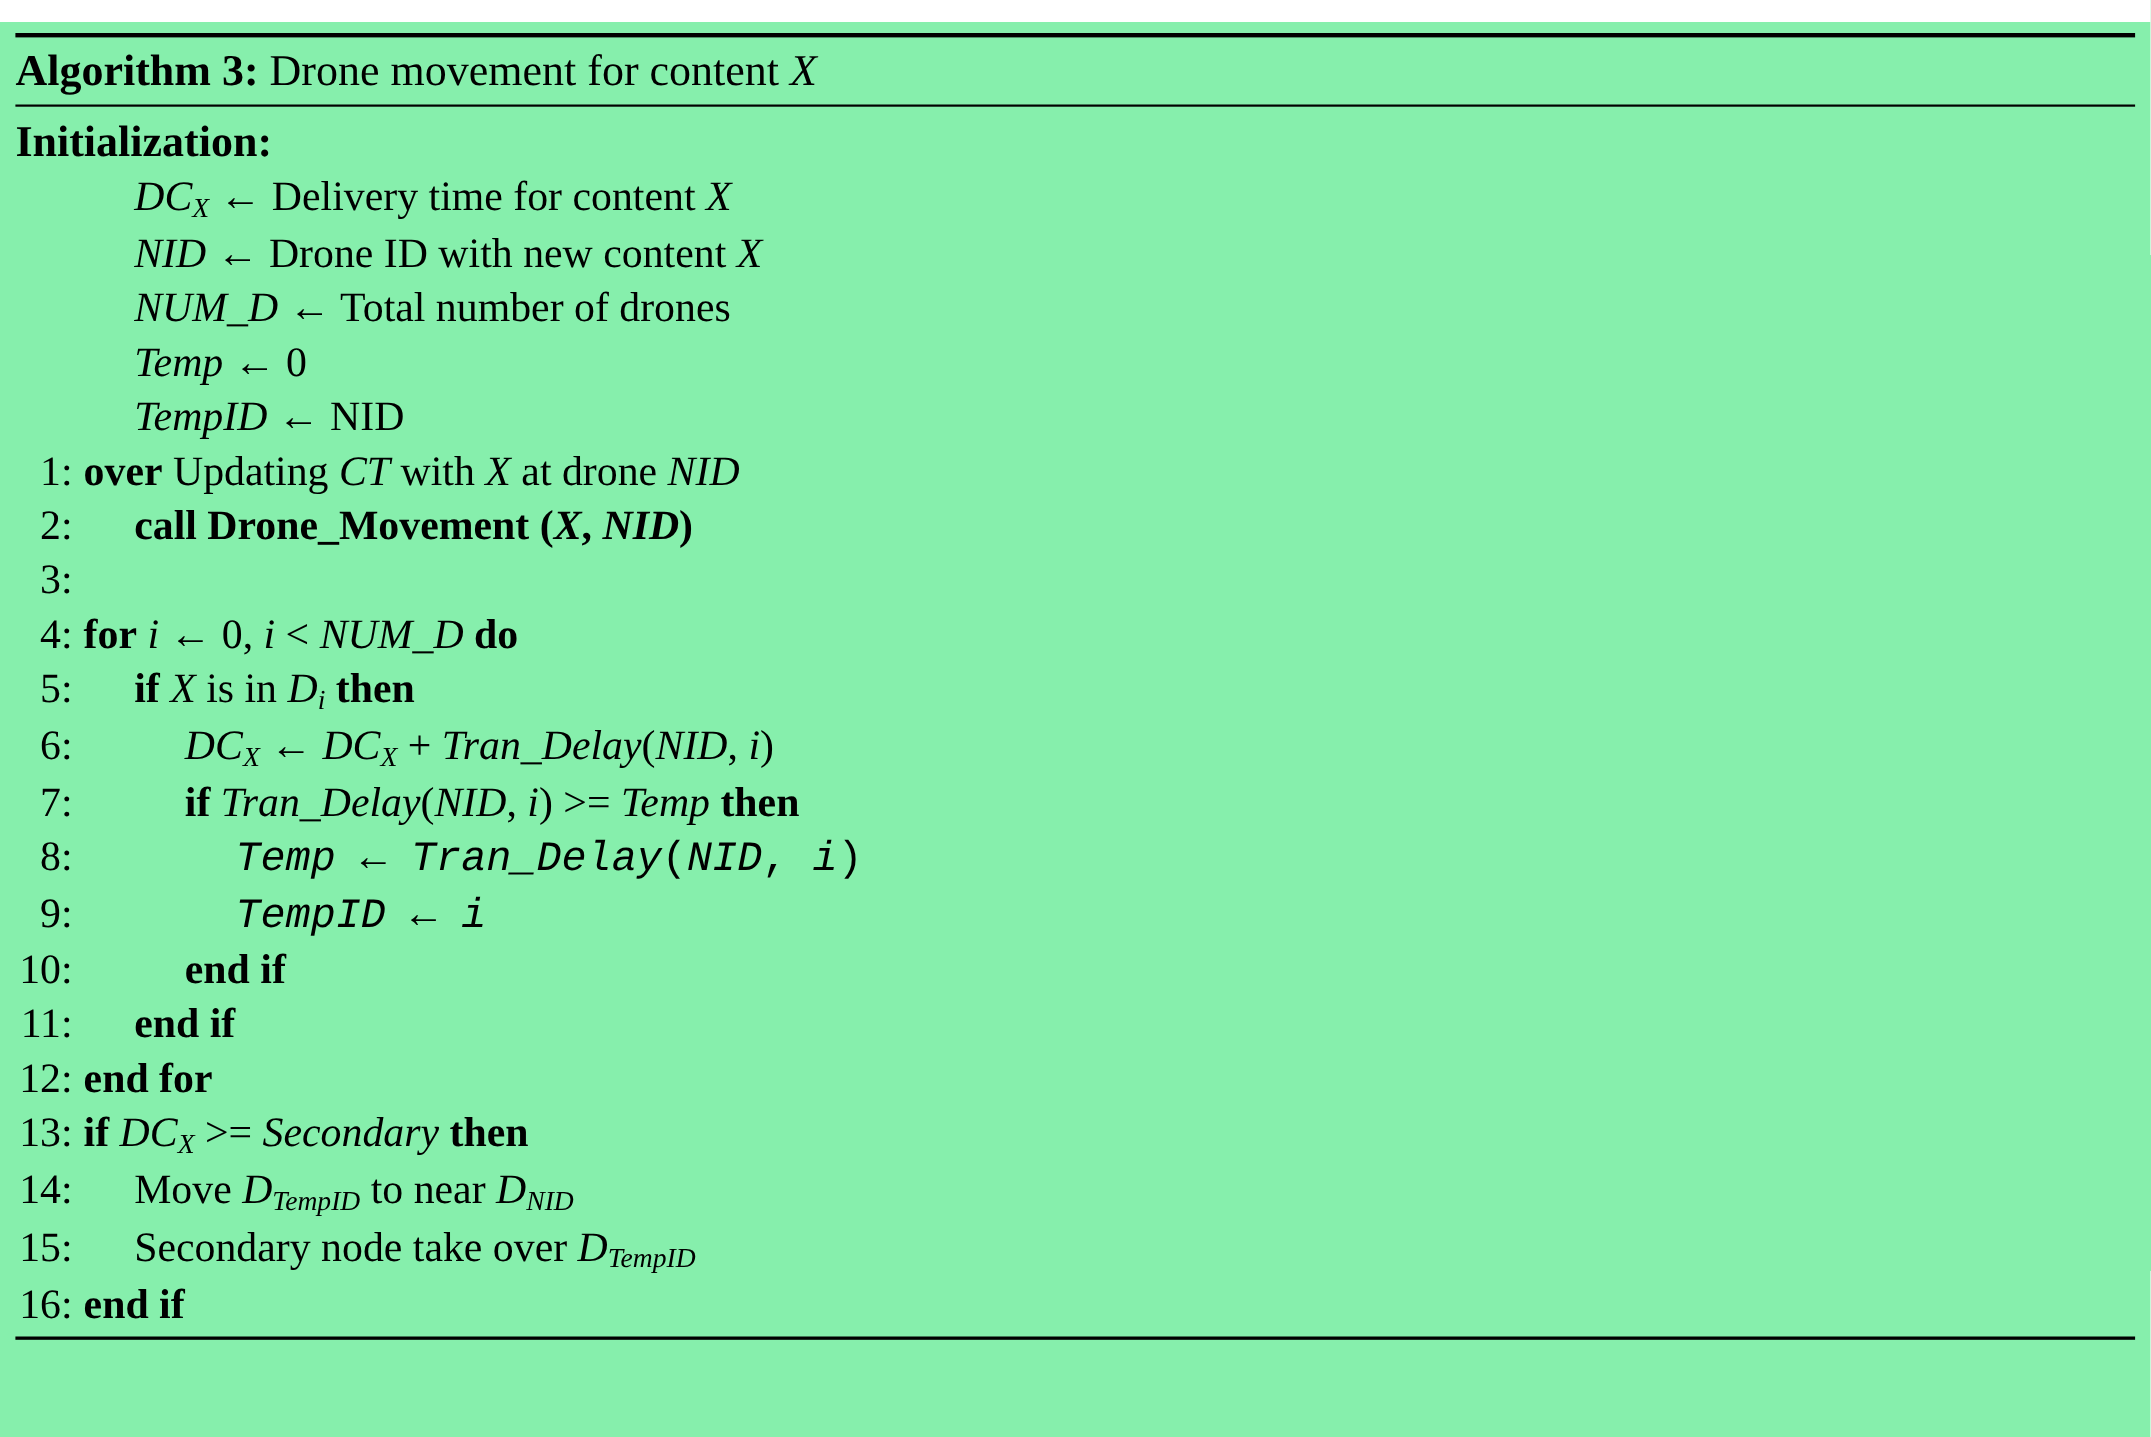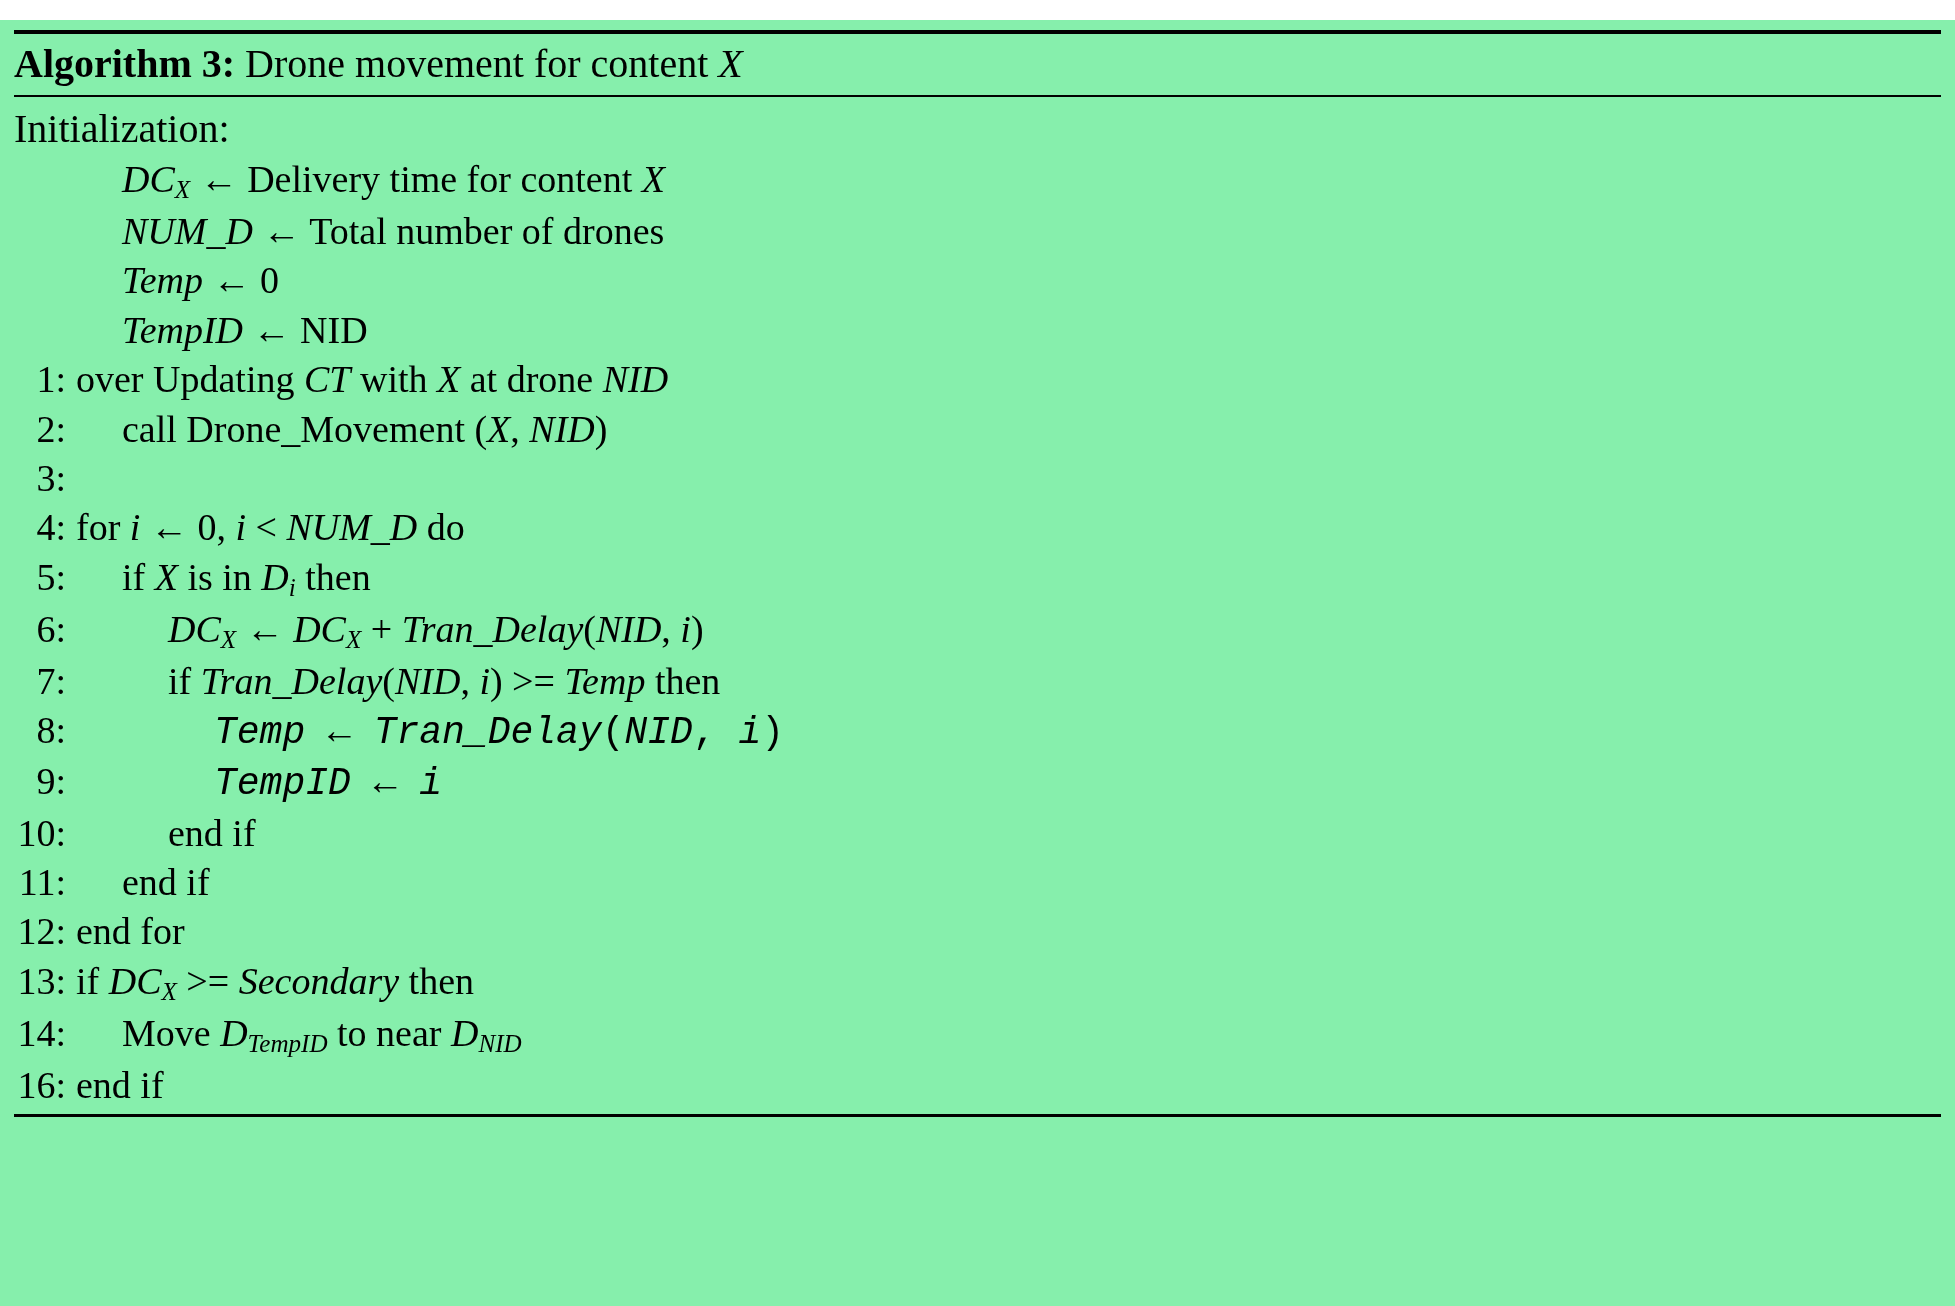--- a/index.html
+++ b/index.html
@@ -62,21 +62,21 @@
     box-sizing: border-box;
   }
   .txt {
     flex: 1 1 auto;
   }
   .ind0 { padding-left: 0px; }
   .ind1 { padding-left: 46px; }
   .ind2 { padding-left: 92px; }
   .ind3 { padding-left: 138px; font-family: Liberation Mono, monospace; }
   i, .it { font-style: italic; }
-  b, .bf { font-weight: normal; }
+  b, .bf { font-weight: bold; }
   sub {
     font-size: 0.66em;
     vertical-align: -0.25em;
     font-style: italic;
   }
   .arr { font-style: normal; }
   .hdr-line {
     font-size: 40px;
     line-height: 1.30;
     padding-left: 0px;
@@ -102,20 +102,24 @@
 
       <div class="hdr-line">
         <b>Initialization:</b>
       </div>
 
       <div class="line">
         <span class="num"></span>
         <span class="txt ind1"><i>DC<sub>X</sub></i> <span class="arr">←</span> Delivery time for content <i>X</i></span>
       </div>
 
+      <div class="line">
+        <span class="num"></span>
+        <span class="txt ind1"><i>NID</i> <span class="arr">←</span> Drone ID with new content <i>X</i></span>
+      </div>
 
       <div class="line">
         <span class="num"></span>
         <span class="txt ind1"><i>NUM_D</i> <span class="arr">←</span> Total number of drones</span>
       </div>
 
       <div class="line">
         <span class="num"></span>
         <span class="txt ind1"><i>Temp</i> <span class="arr">←</span> 0</span>
       </div>
@@ -189,20 +193,24 @@
       <div class="line">
         <span class="num">13:</span>
         <span class="txt ind0"><b>if</b> <i>DC<sub>X</sub></i> &gt;= <i>Secondary</i> <b>then</b></span>
       </div>
 
       <div class="line">
         <span class="num">14:</span>
         <span class="txt ind1">Move <i>D<sub>TempID</sub></i> to near <i>D<sub>NID</sub></i></span>
       </div>
 
+      <div class="line">
+        <span class="num">15:</span>
+        <span class="txt ind1">Secondary node take over <i>D<sub>TempID</sub></i></span>
+      </div>
 
       <div class="line">
         <span class="num">16:</span>
         <span class="txt ind0"><b>end if</b></span>
       </div>
 
     </div>
 
     <div class="rule-bottom"></div>
 

